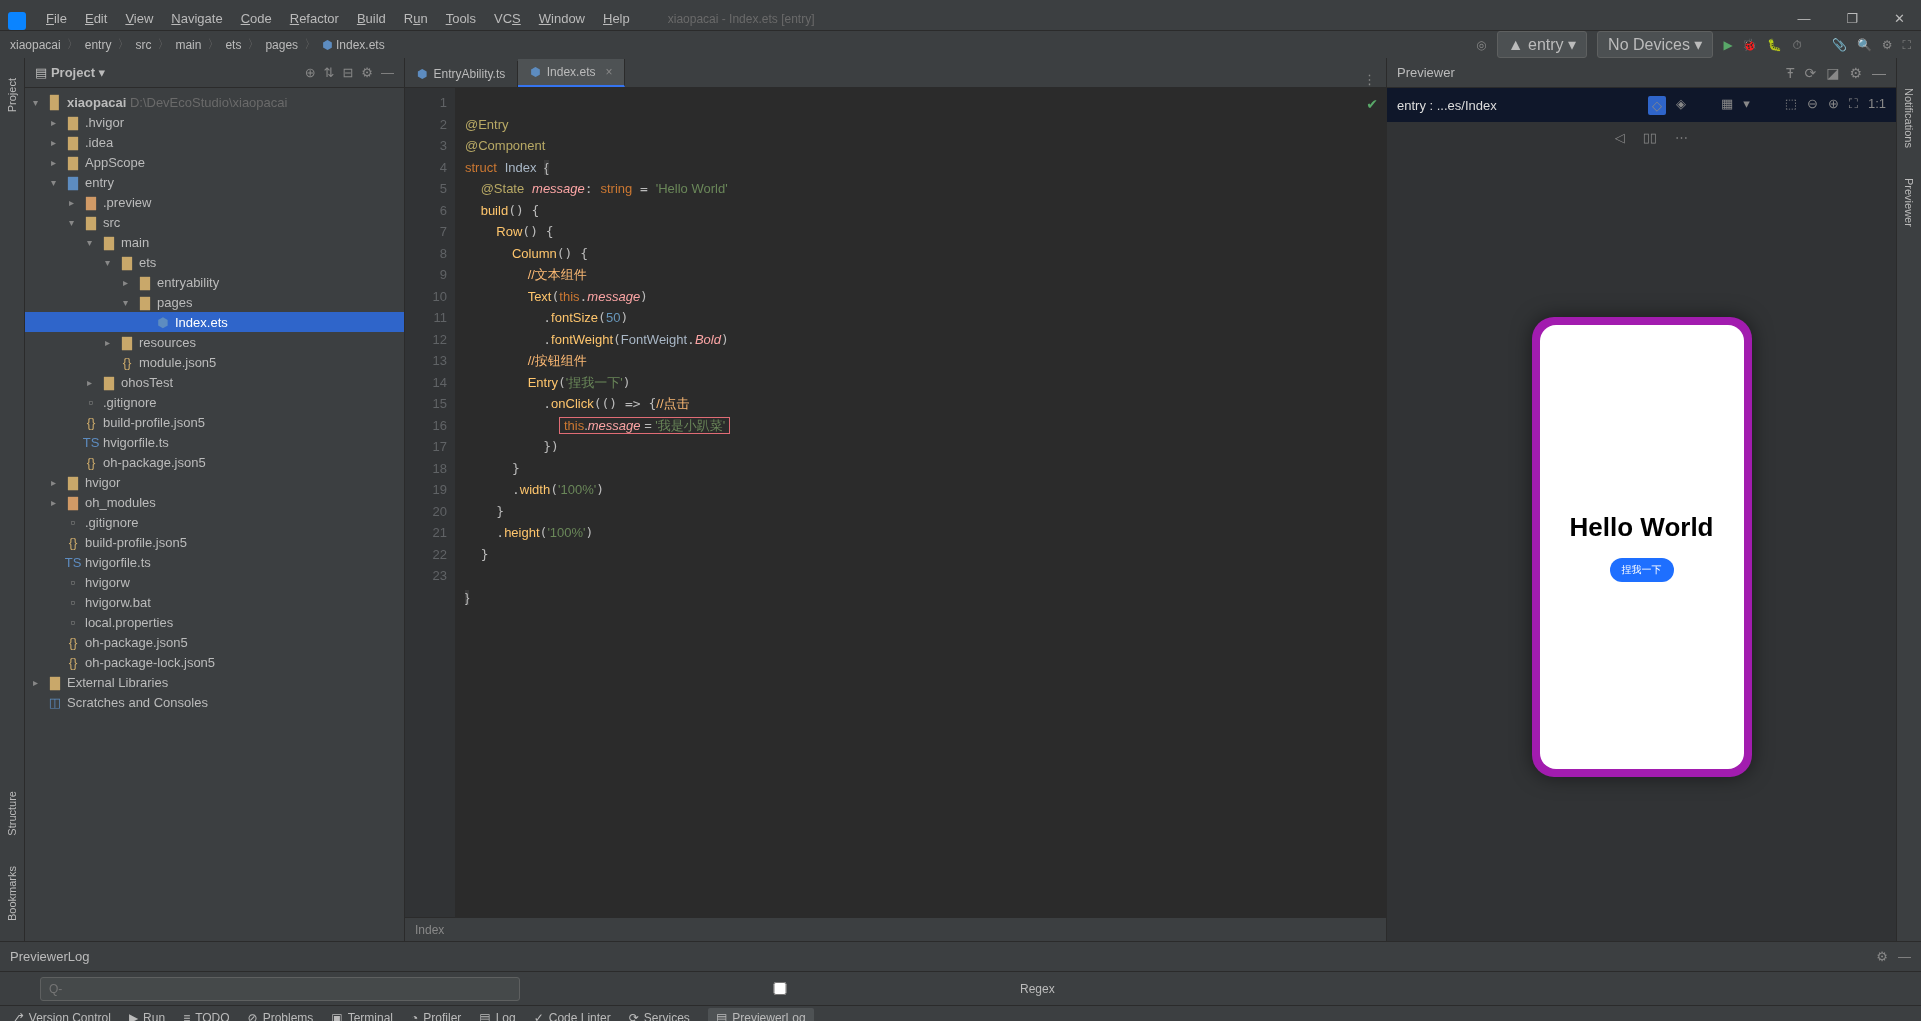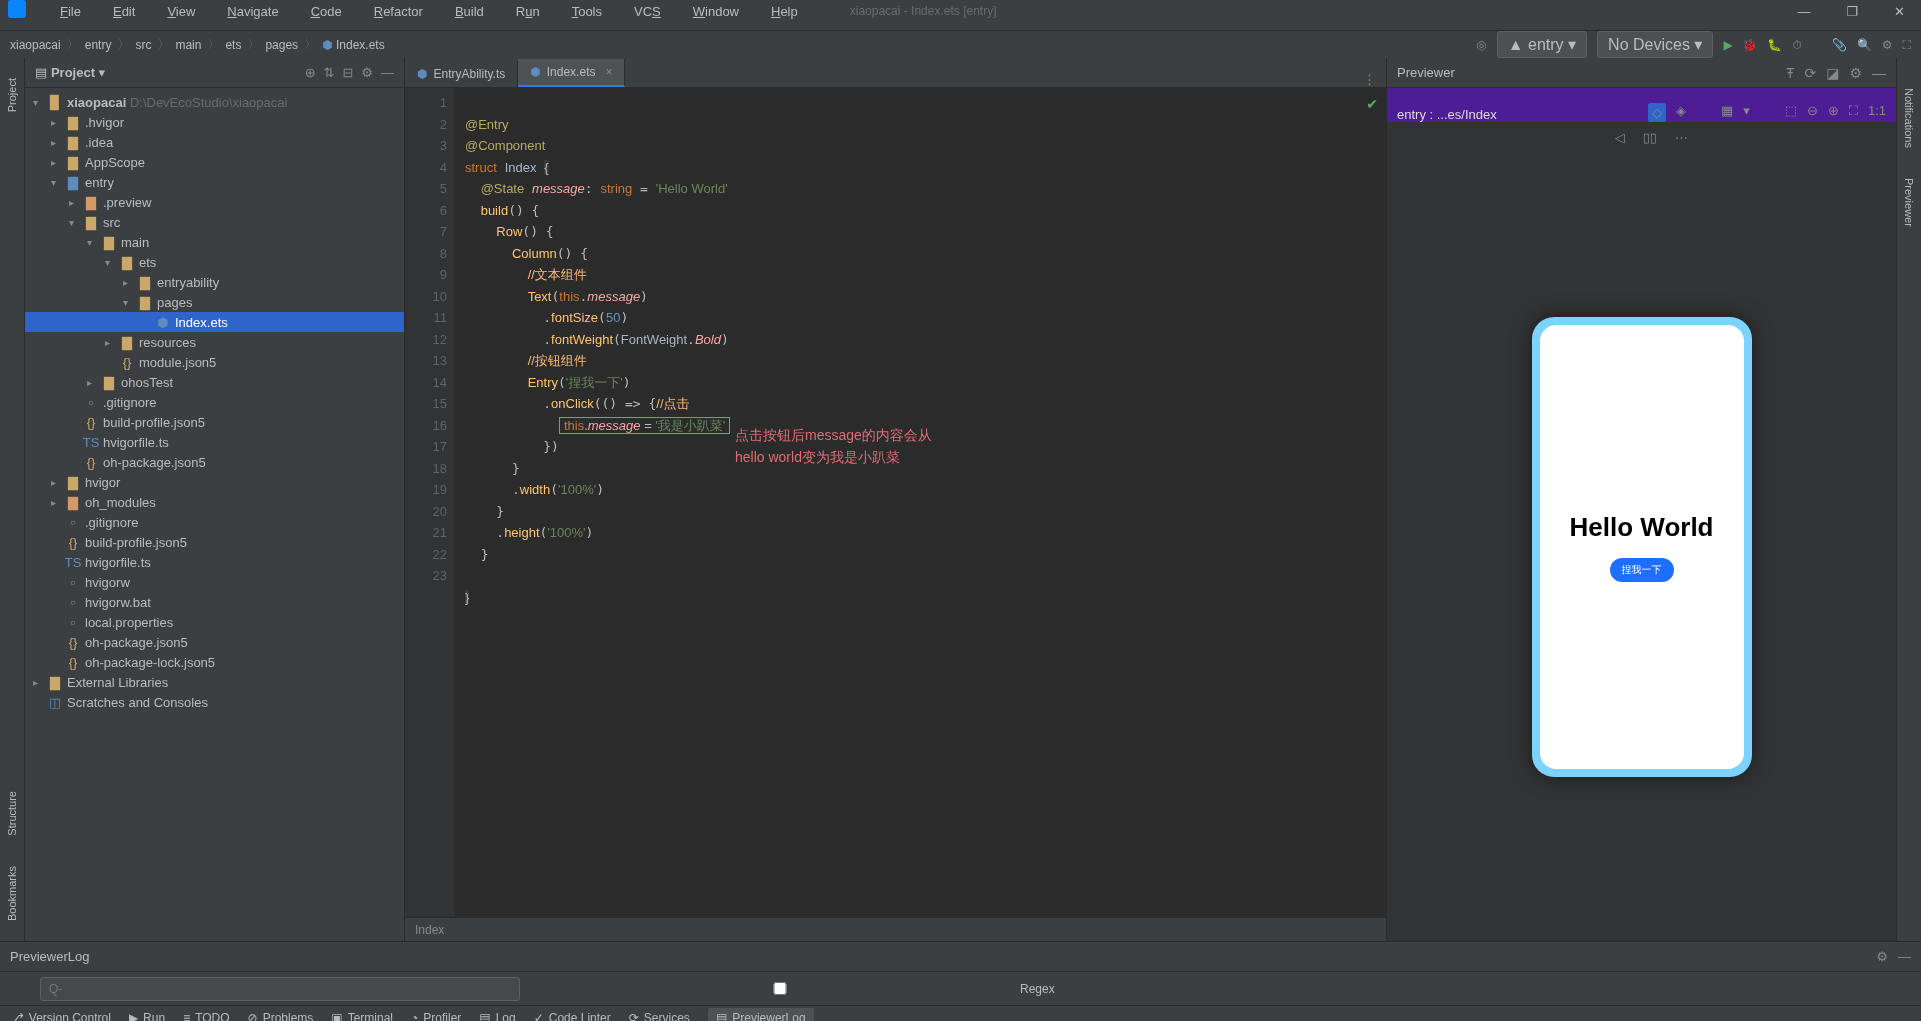--- a/index.html
+++ b/index.html
@@ -1,17 +1,17 @@
 <!DOCTYPE html>
 <html><head>
 <meta charset="utf-8">
 <style>
 * { margin:0; padding:0; box-sizing:border-box; font-family:'Segoe UI',Arial,sans-serif; }
 body { background:#2b2b2b; color:#bbbbbb; font-size:13px; overflow:hidden; width:1921px; height:1021px; position:relative; }
-.menubar { height:30px; background:#3c3f41; display:flex; align-items:flex-start; padding:0 8px; gap:16px; }
+.menubar { height:30px; background:#3c3f41; display:flex; align-items:flex-end; padding:0 8px; gap:2px; }
 .menubar .logo { width:18px; height:18px; background:#0a84ff; border-radius:3px; margin-right:10px; }
 .menubar span { padding:4px 8px; cursor:pointer; color:#bbbbbb; }
 .menubar span u { text-decoration:underline; }
 .menubar .title { margin-left:20px; color:#6a6a6a; font-size:12px; }
 .menubar .winbtns { margin-left:auto; display:flex; gap:20px; color:#888; }
 .breadcrumb { height:28px; background:#3c3f41; border-top:1px solid #2b2b2b; display:flex; align-items:center; padding:0 10px; font-size:12px; }
 .breadcrumb span { color:#bbbbbb; }
 .breadcrumb .sep { color:#6a6a6a; margin:0 6px; }
 .breadcrumb .right { margin-left:auto; display:flex; align-items:center; gap:10px; }
 .breadcrumb .dropdown { background:#4c5052; border:1px solid #5e6060; padding:3px 10px; border-radius:3px; font-size:16px; }
@@ -47,25 +47,25 @@
 .k-num { color:#6897bb; }
 .k-prop { color:#fca5a5;font-style:italic; }
 .k-cmt { color:#fdba74; }
 .k-name { color:#a9b7c6; }
 .redbox { border:1px solid #e06c75; padding:0 4px; }
 .annot { position:absolute; color:#e06c75; font-size:14px; left:280px; top:336px; line-height:22px; font-family:'Segoe UI',sans-serif; }
 .code-status { height:24px; background:#3c3f41; border-top:1px solid #2b2b2b; padding:0 10px; display:flex; align-items:center; font-size:12px; color:#888; }
 .previewer { width:510px; background:#3c3f41; border-left:1px solid #2b2b2b; display:flex; flex-direction:column; }
 .prev-header { height:30px; display:flex; align-items:center; padding:0 10px; border-bottom:1px solid #2b2b2b; }
 .prev-header .icons { margin-left:auto; display:flex; gap:10px; color:#888; font-size:14px; }
-.prev-toolbar { height:34px; background:#4c1d95; display:flex; align-items:flex-end; padding:0 10px; font-size:13px; }
+.prev-toolbar { height:34px; background:#0f172a; display:flex; align-items:center; padding:0 10px; font-size:13px; }
 .prev-toolbar .icons { margin-left:auto; display:flex; gap:10px; color:#888; }
 .prev-nav { height:30px; display:flex; align-items:center; justify-content:flex-end; padding:0 10px; gap:18px; color:#888; background:#313335; }
 .device-area { flex:1; background:#313335; display:flex; align-items:center; justify-content:center; }
-.device { width:220px; height:460px; background:#7dd3fc; border-radius:22px; padding:8px; box-shadow:0 0 20px rgba(0,0,0,0.5); }
+.device { width:220px; height:460px; background:#a21caf; border-radius:22px; padding:8px; box-shadow:0 0 20px rgba(0,0,0,0.5); }
 .screen { width:100%; height:100%; background:#fff; border-radius:16px; display:flex; flex-direction:column; align-items:center; justify-content:center; gap:15px; }
 .hello { font-size:26px; font-weight:bold; color:#000; }
 .btn { background:#1e6fff; color:#fff; font-size:10px; padding:5px 12px; border-radius:12px; border:none; cursor:pointer; }
 .rightstrip { width:25px; background:#3c3f41; border-left:1px solid #2b2b2b; display:flex; flex-direction:column; align-items:center; padding-top:30px; gap:30px; }
 .rightstrip .vtext { writing-mode:vertical-rl; font-size:11px; color:#bbbbbb; cursor:pointer; }
 .log-panel { height:30px; background:#3c3f41; border-top:1px solid #2b2b2b; display:flex; align-items:center; padding:0 10px; }
 .log-panel .icons { margin-left:auto; display:flex; gap:10px; color:#888; }
 .search-row { height:34px; background:#3c3f41; display:flex; align-items:center; padding:0 40px; gap:20px; border-top:1px solid #2b2b2b; }
 .search-row input { background:#45494a; border:1px solid #5e6060; color:#bbb; padding:4px 8px; width:480px; border-radius:3px; font-size:12px; }
 .search-row label { display:flex; align-items:center; font-size:12px; }
@@ -357,21 +357,20 @@
           .<span class="k-fn">onClick</span>(() =&gt; {<span class="k-cmt">//点击</span>
             <span class="redbox"><span class="k-kw">this</span>.<span class="k-prop">message</span> = <span class="k-str">'我是小趴菜'</span></span>
           })
       }
       .<span class="k-fn">width</span>(<span class="k-str">'100%'</span>)
     }
     .<span class="k-fn">height</span>(<span class="k-str">'100%'</span>)
   }
 
 <span style="background:#3a3a3a">}</span>
-<div class="annot">点击按钮后message的内容会从<br>hello world变为我是小趴菜</div>
       </div>
     </div>
     <div class="code-status">
       <span>Index</span>
     </div>
   </div>
 
   <div class="previewer">
     <div class="prev-header">
       <span>Previewer</span>

